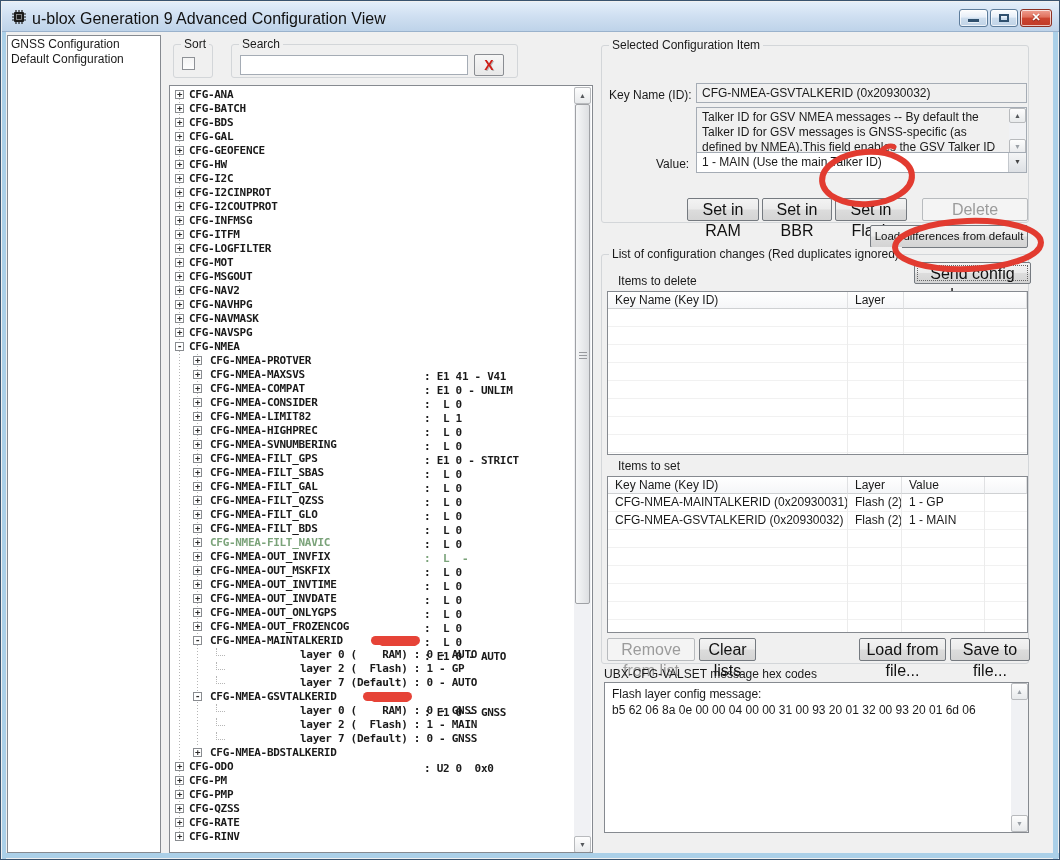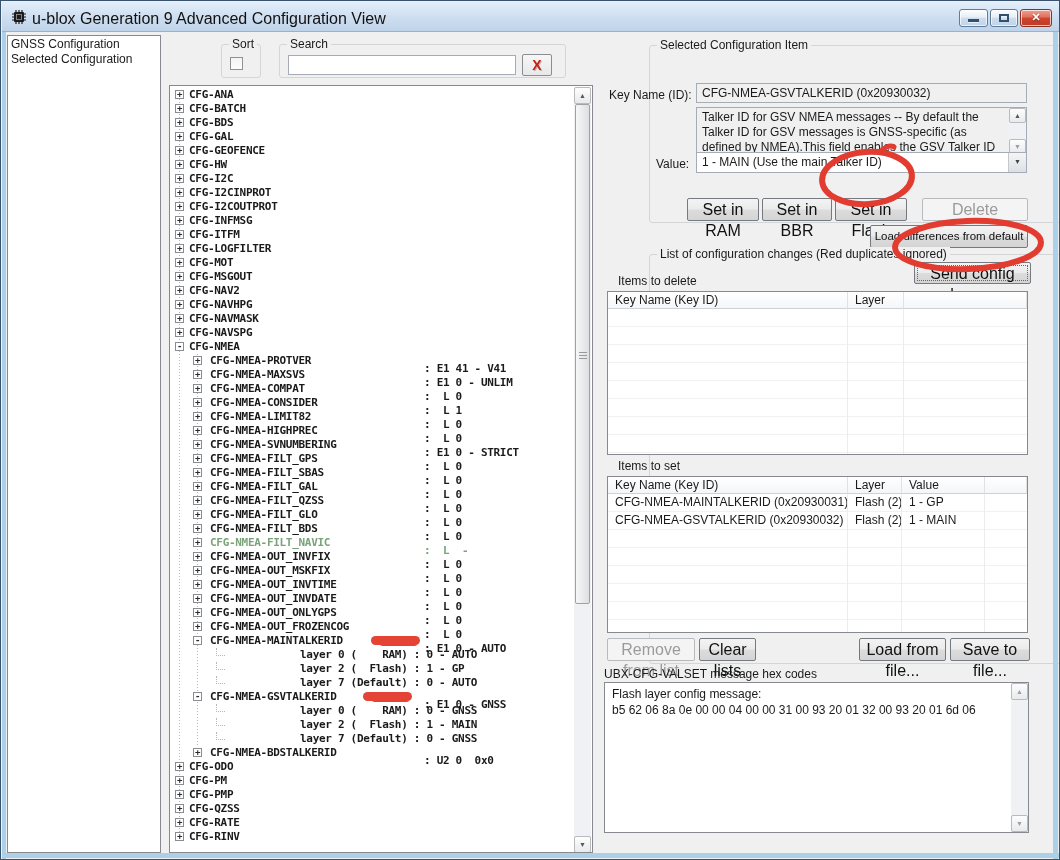--- a/index.html
+++ b/index.html
@@ -25,39 +25,39 @@
   #btn-min .glyph{position:absolute;left:8px;bottom:4px;width:11px;height:3px;background:#30506e;box-shadow:0 1px 0 rgba(255,255,255,.6);}
   #btn-max .glyph{position:absolute;left:8px;top:4px;width:10px;height:8px;border:2px solid #30506e;}
   #btn-close .glyph{position:absolute;left:0;top:1px;width:100%;text-align:center;color:#fff;font-weight:bold;font-size:11px;text-shadow:0 1px 1px #7e2317;}
   
   #client{position:absolute;left:5px;top:31px;width:1049px;height:823px;background:#f0f0f0;}
   .sunken{background:#fff;border:1px solid #868a90;}
   
   #sidebar{position:absolute;left:1px;top:3px;width:154px;height:818px;}
   .side-item{padding:1px 3px;height:15px;line-height:14px;cursor:default;}
   
-  .groupbox{position:absolute;border:1px solid #d3d6d9;border-radius:3px;margin-left:48px;}
+  .groupbox{position:absolute;border:1px solid #d3d6d9;border-radius:3px;}
   .groupbox>.gb-label{position:absolute;top:-8px;left:7px;background:#f0f0f0;padding:0 3px;line-height:14px;}
   #grp-sort{left:167px;top:12px;width:40px;height:34px;}
   #sort-check{position:absolute;left:8px;top:12px;width:13px;height:13px;border:1px solid #8e9196;background:linear-gradient(#f4f4f4,#fdfdfd);}
   #grp-search{left:225px;top:12px;width:287px;height:34px;}
   #search-input{position:absolute;left:8px;top:10px;width:228px;height:20px;border:1px solid #a5acb5;background:#fff;font:12px "Liberation Sans",sans-serif;padding:0 3px;}
   #search-clear{position:absolute;left:242px;top:9px;width:30px;height:22px;background:linear-gradient(#f6f6f6,#e8e8e8);border:1px solid #8a8d92;border-radius:2px;text-align:center;}
   #search-clear .x{color:#cf1d16;font-weight:bold;font-size:14px;line-height:20px;text-shadow:1px 1px 0 #b9b9b9;}
   
   #tree{position:absolute;left:163px;top:53px;width:424px;height:768px;overflow:hidden;}
   #tree-content{position:absolute;left:0;top:2px;width:388px;
     font-family:"DejaVu Sans Mono",monospace;font-size:11px;font-weight:700;letter-spacing:-.3px;}
   .guide{position:absolute;width:1px;background-image:repeating-linear-gradient(#b6b6b6 0 1px,transparent 1px 3px);}
   .trow{position:relative;height:14px;line-height:14px;white-space:pre;}
   .pm{position:absolute;top:2px;width:9px;height:9px;border:1px solid #898c90;background:#fff;
     font:700 9px/7px "DejaVu Sans Mono",monospace;text-align:center;color:#2b2b2b;}
   .pm.l0{left:5px;} .pm.l1{left:23px;}
   .tname{position:absolute;top:0;} .tname.l0{left:19px;} .tname.l1{left:40px;}
-  .tval{position:absolute;left:254px;top:8px;}
+  .tval{position:absolute;left:254px;top:16px;}
   .lrow .lname{position:absolute;left:130px;top:0;}
   .lrow .conn{position:absolute;left:46px;top:0;width:9px;height:8px;
     border-left:1px dotted #b6b6b6;border-bottom:1px dotted #b6b6b6;}
   .green{color:#7ba37a;}
   .redmark{position:absolute;top:2px;height:9px;border-radius:5px;background:#e64337;}
   .redmark::after{content:"";position:absolute;left:18%;top:5px;width:75%;height:5px;border-radius:3px;background:#e64337;}
   
   .sb{position:absolute;background:#f0f1f4;}
   #tree-sb{right:1px;top:1px;width:17px;height:766px;}
   .sb-btn{position:absolute;left:0;width:17px;height:17px;background:linear-gradient(#fdfdfd,#e8eaec);
@@ -129,21 +129,21 @@
       </div>
     <div class="caption-btn" id="btn-close">
         <span class="glyph">✕</span>
       </div>
   </div>
 
   <div id="client">
 
     <div id="sidebar" class="sunken">
         <div class="side-item">GNSS Configuration</div>
-        <div class="side-item">Selected Configuration</div>
+        <div class="side-item">Default Configuration</div>
       </div>
 
     <div class="groupbox" id="grp-sort">
       <span class="gb-label">Sort</span>
       <span id="sort-check"></span>
     </div>
 
     <div class="groupbox" id="grp-search">
       <span class="gb-label">Search</span>
       <input id="search-input" value="" style="">

